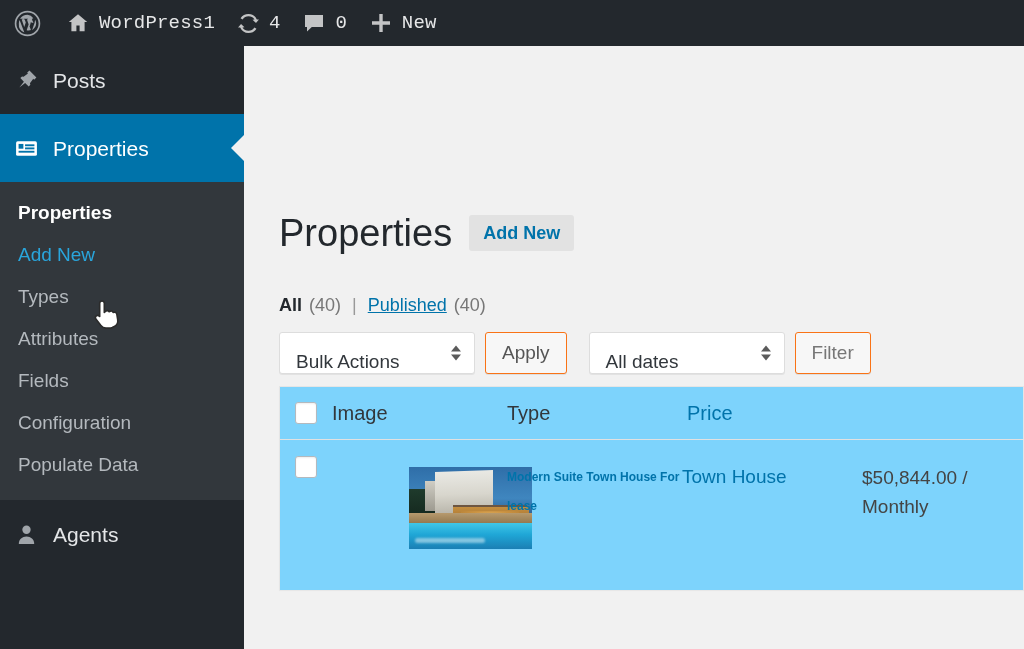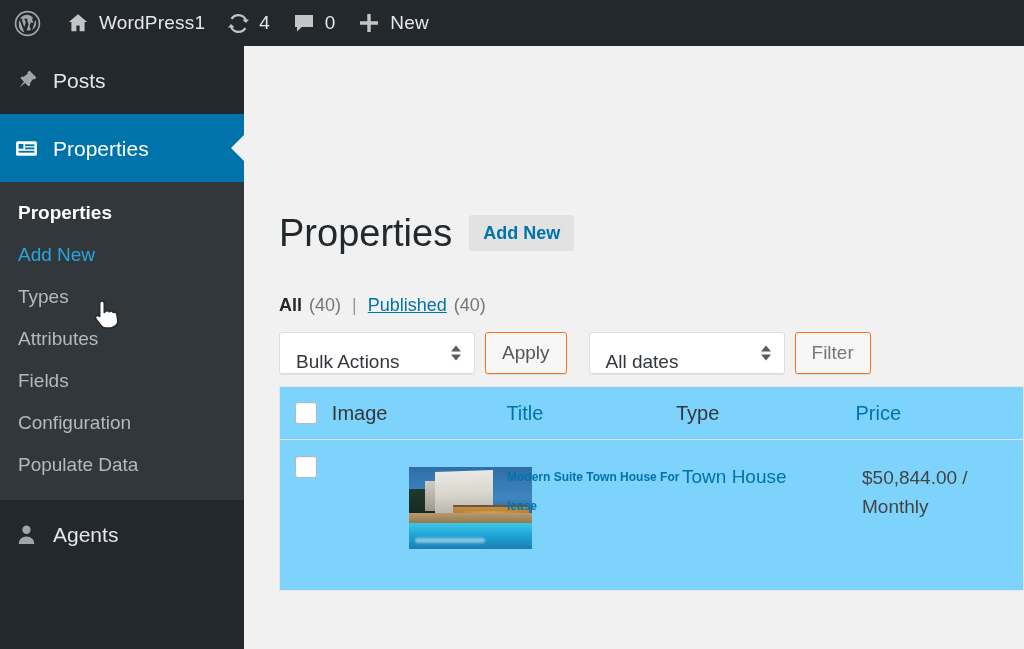--- a/index.html
+++ b/index.html
@@ -13,21 +13,21 @@
 
   
   .adminbar {
     position: absolute; top: 0; left: 0; width: 1024px; height: 46px;
     background: #23282d; color: #c3c4c5;
     display: flex; align-items: center;
     font-size: 19px;
   }
   .ab-item {
     display: flex; align-items: center; height: 46px;
-    padding: 0 11px; gap: 9px; color: #c3c4c5; white-space: nowrap;
+    padding: 0 11px; gap: 9px; color: #c3c4c5; white-space: nowrap; font-family: Liberation Mono, monospace;
   }
   .ab-item.logo { padding: 0 14px 0 14px; }
   .ab-label { font-size: 19px; color: #e6e7e8; letter-spacing: .2px; }
   .ab-count { font-size: 19px; color: #e6e7e8; }
   .ico { display: inline-block; line-height: 0; }
 
   
   .sidebar {
     position: absolute; top: 46px; left: 0; width: 244px; height: 603px;
     background: #23282d;
@@ -348,21 +348,20 @@
         <span>Filter</span>
       </div>
     </div>
 
     <div class="wp-table">
       <div class="thead">
         <div class="col-cb">
           <span class="cb"></span>
         </div>
         <div class="col-img th">Image</div>
-        <div class="col-title th sortable">Title</div>
         <div class="col-type th">Type</div>
         <div class="col-price th sortable">Price</div>
       </div>
 
       <div class="trow">
         <div class="col-cb">
           <span class="cb"></span>
         </div>
 
         <div class="thumb">

